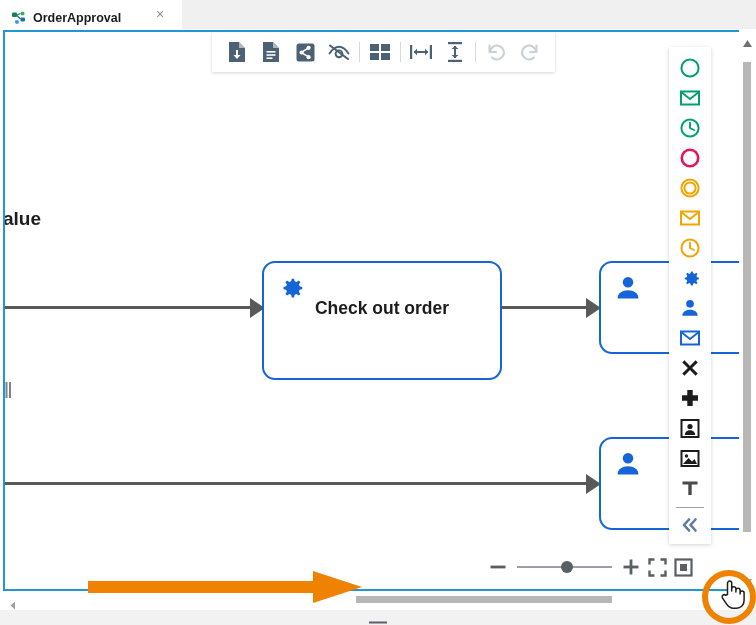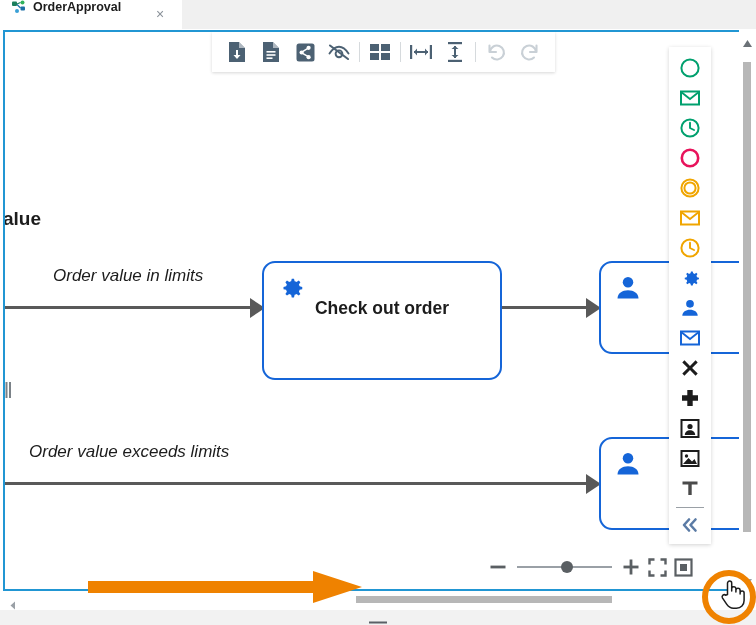--- a/index.html
+++ b/index.html
@@ -7,21 +7,21 @@
     width:756px;height:625px;overflow:hidden;background:#ffffff;
     font-family:"Liberation Sans","DejaVu Sans",sans-serif;
     -webkit-font-smoothing:antialiased;
   }
   .root{position:relative;width:756px;height:625px;background:#ffffff;}
 
   
   .tabstrip{position:absolute;left:0;top:0;width:756px;height:29px;background:#f0f0f0;}
   .tab{
     position:absolute;left:0;top:0;width:182px;height:36px;background:#ffffff;
-    display:flex;box-sizing:border-box;padding-left:12px;
+    display:flex;align-items:center;box-sizing:border-box;padding-left:12px;
   }
   .tab-icon{width:14px;height:14px;position:relative;flex:0 0 auto;margin-right:7px;}
   .tab-title{
     font-size:12.5px;font-weight:bold;color:#1c1c1c;letter-spacing:0px;white-space:nowrap;
   }
   .tab-close{
     position:absolute;right:15px;top:7px;width:14px;height:14px;
     color:#8a9199;font-size:14px;line-height:14px;text-align:center;font-weight:400;
   }
 
@@ -126,21 +126,20 @@
     </div>
   </div>
 
   <div class="editor">
     <div class="canvas">
 
       <div class="cut-title" style="left:-2px;top:176px;">alue</div>
 
       <div class="conn" style="left:-4px;top:274px;width:252px;"></div>
       <div class="arrowhead" style="left:245px;top:266px;"></div>
-      <div class="edge-label" style="left:48px;top:234px;">Order value in limits</div>
 
       <div class="node" style="left:257px;top:229px;width:240px;height:119px;">
         <span class="node-icon">
           <svg width="30" height="30" viewBox="0 0 24 24">
             <path fill="#1565d8" d="M12 8.4a3.6 3.6 0 1 0 0 7.2 3.6 3.6 0 0 0 0-7.2zm0 5.6a2 2 0 1 1 0-4 2 2 0 0 1 0 4z"></path>
             <path fill="#1565d8" d="M21 12.9v-1.8l-2.1-.5a7 7 0 0 0-.6-1.5l1.2-1.8-1.3-1.3-1.8 1.2a7 7 0 0 0-1.5-.6L14.4 4.6h-1.8l-.5 2a7 7 0 0 0-1.5.6L8.8 6l-1.3 1.3 1.2 1.8a7 7 0 0 0-.6 1.5l-2.1.5v1.8l2.1.5a7 7 0 0 0 .6 1.5L7.5 16.7 8.8 18l1.8-1.2a7 7 0 0 0 1.5.6l.5 2.1h1.8l.5-2.1a7 7 0 0 0 1.5-.6l1.8 1.2 1.3-1.3-1.2-1.8a7 7 0 0 0 .6-1.5l2.1-.5z"></path>
           </svg>
         </span>
         <span class="node-label" style="left:0;right:0;top:35px;text-align:center;">Check out order</span>
       </div>
@@ -153,21 +152,20 @@
           <svg width="30" height="30" viewBox="0 0 24 24">
             <circle cx="12" cy="7.4" r="4.2" fill="#1565d8"></circle>
             <path fill="#1565d8" d="M3.6 20.4c0-4.2 3.8-6.6 8.4-6.6s8.4 2.4 8.4 6.6z"></path>
           </svg>
         </span>
         <span class="node-label" style="left:76px;top:35px;">Sho</span>
       </div>
 
       <div class="conn" style="left:-4px;top:450px;width:588px;"></div>
       <div class="arrowhead" style="left:581px;top:442px;"></div>
-      <div class="edge-label" style="left:24px;top:410px;">Order value exceeds limits</div>
 
       <div class="node" style="left:594px;top:405px;width:160px;height:93px;">
         <span class="node-icon">
           <svg width="30" height="30" viewBox="0 0 24 24">
             <circle cx="12" cy="7.4" r="4.2" fill="#1565d8"></circle>
             <path fill="#1565d8" d="M3.6 20.4c0-4.2 3.8-6.6 8.4-6.6s8.4 2.4 8.4 6.6z"></path>
           </svg>
         </span>
         <span class="node-label" style="left:76px;top:35px;">Sh</span>
       </div>

